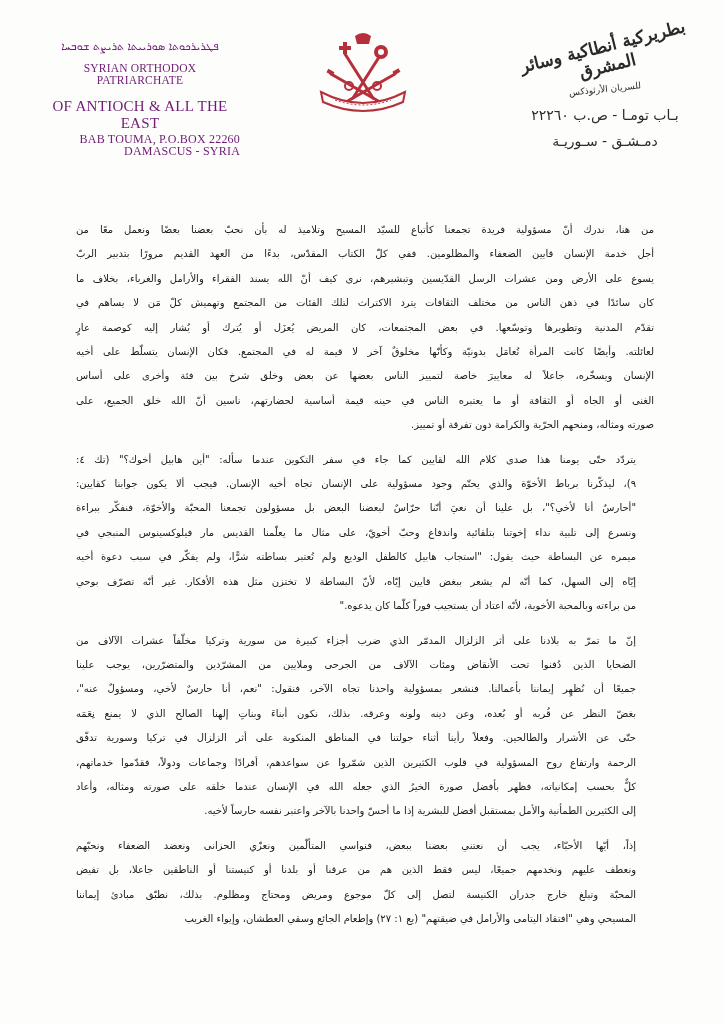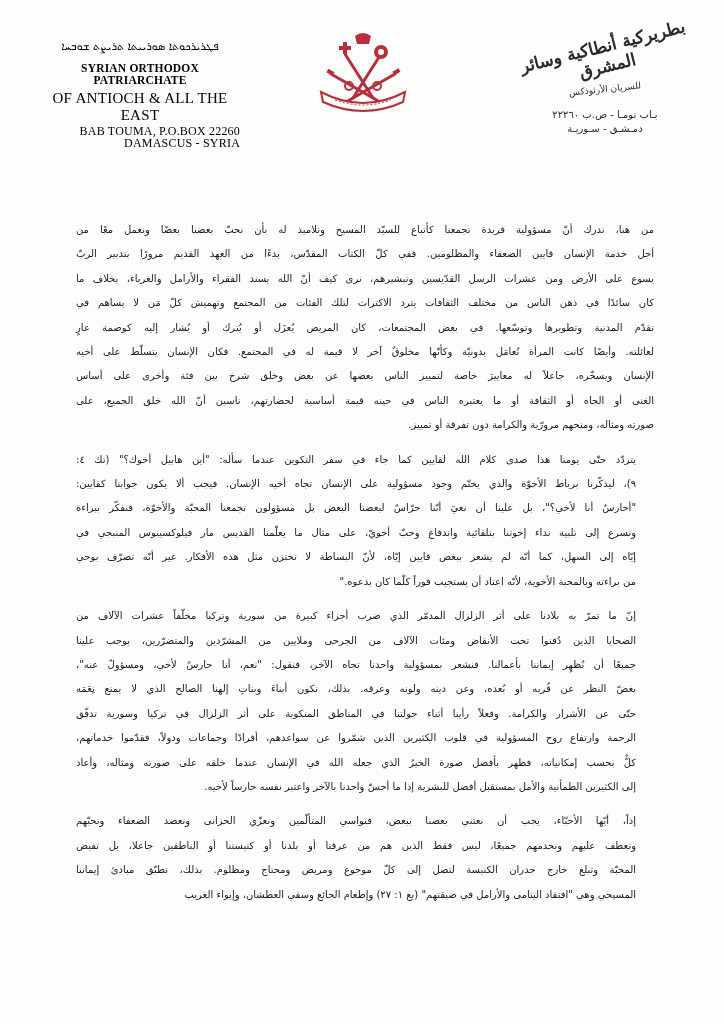--- a/index.html
+++ b/index.html
@@ -4,30 +4,30 @@
 <style>
   html, body { margin: 0; padding: 0; }
   body {
     width: 724px; height: 1024px; overflow: hidden;
     background: #fdfdfc;
     font-family: "DejaVu Sans", sans-serif;
     color: #1a1a1a;
     position: relative;
   }
   .letterhead { position: absolute; top: 0; left: 0; width: 724px; height: 150px; }
-  .lh-left { position: absolute; left: 40px; top: 40px; width: 200px; text-align: center; font-family: "Liberation Serif", serif; color: #000000; }
+  .lh-left { position: absolute; left: 40px; top: 40px; width: 200px; text-align: center; font-family: "Liberation Serif", serif; color: #701a75; }
   .lh-syriac { font-size: 11px; letter-spacing: 0.5px; margin-bottom: 9px; font-family: "DejaVu Serif", serif; }
-  .lh-title { font-size: 11.5px; font-weight: bold; letter-spacing: 0.2px; margin-bottom: 4px; }
+  .lh-title { font-size: 11.5px; font-weight: normal; letter-spacing: 0.2px; margin-bottom: 12px; }
   .lh-sub { font-size: 15px; letter-spacing: 0.3px; margin-bottom: 1px; }
   .lh-addr { font-size: 12px; letter-spacing: 0.2px; line-height: 12px; text-align: right; }
   .lh-emblem { position: absolute; left: 315px; top: 30px; width: 96px; height: 86px; }
   .lh-right { position: absolute; right: 34px; top: 28px; width: 170px; text-align: center; color: #2a2a2a; direction: rtl; }
   .lh-calli { font-family: "DejaVu Serif", serif; font-size: 17px; line-height: 20px; transform: rotate(-14deg); transform-origin: center; margin-top: 8px; font-weight: bold; letter-spacing: -1px; }
   .lh-calli-sub { font-family: "DejaVu Serif", serif; font-size: 9px; margin-top: 8px; transform: rotate(-6deg); }
-  .lh-r-addr { font-family: "DejaVu Sans", sans-serif; font-size: 10px; margin-top: 14px; line-height: 14px; letter-spacing: 1px; }
+  .lh-r-addr { font-family: "DejaVu Sans", sans-serif; font-size: 14px; margin-top: 14px; line-height: 14px; letter-spacing: 1px; }
 
   .body-text {
     position: absolute; left: 76px; top: 186px; width: 578px;
     direction: rtl; text-align: justify;
     font-family: "DejaVu Sans", sans-serif;
     font-size: 10px; line-height: 24.4px; margin-top: 32px;
   }
   .para { margin: 0 0 10px 0; text-indent: 18px; }
   .para:first-child { text-indent: 0; }
   .line { display: block; text-align-last: justify; white-space: nowrap; }
@@ -71,50 +71,51 @@
       <path d="M20 70 q28 10 56 0" stroke="#b5303a" stroke-width="1" fill="none" stroke-dasharray="2 2"></path>
       <circle cx="34" cy="56" r="4" fill="none" stroke="#b5303a" stroke-width="2"></circle>
       <circle cx="62" cy="56" r="4" fill="none" stroke="#b5303a" stroke-width="2"></circle>
     </svg>
   </div>
 
   <div class="lh-right">
     <div class="lh-calli">بطريركية أنطاكية وسائر المشرق</div>
     <div class="lh-calli-sub">للسريان الأرثوذكس</div>
     <div class="lh-r-addr">بـاب تومـا - ص.ب ٢٢٢٦٠</div>
-    <div class="lh-r-addr" style="margin-top:0">دمـشـق - سـوريـة</div>
+    <div class="lh-r-addr" style="margin-top:12px">دمـشـق - سـوريـة</div>
   </div>
 </div>
 
 <div class="body-text" id="body-text">
     <p class="para">
       <span class="line">من هنا، ندرك أنّ مسؤولية فريدة تجمعنا كأتباع للسيّد المسيح وتلاميذ له بأن نحبّ بعضنا بعضًا ونعمل معًا من</span>
       <span class="line">أجل خدمة الإنسان قايين الضعفاء والمظلومين. ففي كلّ الكتاب المقدّس، بدءًا من العهد القديم مرورًا بتدبير الربّ</span>
       <span class="line">يسوع على الأرض ومن عشرات الرسل القدّيسين وتبشيرهم، نرى كيف أنّ الله يسند الفقراء والأرامل والغرباء، بخلاف ما</span>
       <span class="line">كان سائدًا في ذهن الناس من مختلف الثقافات يترد الاكتراث لتلك الفئات من المجتمع وتهميش كلّ مَن لا يساهم في</span>
       <span class="line">تقدّم المدنية وتطويرها وتوسّعها. في بعض المجتمعات، كان المريض يُعزَل أو يُترك أو يُشار إليه كوصمة عارٍ</span>
       <span class="line">لعائلته. وأيضًا كانت المرأة تُعامَل بدونيّة وكأنّها مخلوقٌ آخر لا قيمة له في المجتمع. فكان الإنسان يتسلّط على أخيه</span>
       <span class="line">الإنسان ويسخّره، جاعلاً له معاييرَ خاصة لتمييز الناس بعضها عن بعض وخلق شرخ بين فئة وأخرى على أساس</span>
       <span class="line">الغنى أو الجاه أو الثقافة أو ما يعتبره الناس في حينه قيمة أساسية لحضارتهم، ناسين أنّ الله خلق الجميع، على</span>
-      <span class="line last">صورته ومثاله، ومنحهم مرورّية والكرامة دون تفرقة أو تمييز.</span>
+      <span class="line last">صورته ومثاله، ومنحهم الحرّية والكرامة دون تفرقة أو تمييز.</span>
     </p>
     <p class="para">
       <span class="line">يتردّد حتّى يومنا هذا صدى كلام الله لقايين كما جاء في سفر التكوين عندما سأله: "أين هابيل أخوك؟" (تك ٤:</span>
       <span class="line">٩)، ليذكّرنا برباط الأخوّة والذي يحتّم وجود مسؤولية على الإنسان تجاه أخيه الإنسان. فيجب ألا يكون جوابنا كقايين:</span>
       <span class="line">"أحارسٌ أنا لأخي؟"، بل علينا أن نعيَ أنّنا حرّاسٌ لبعضنا البعض بل مسؤولون تجمعنا المحبّة والأخوّة، فنفكّر ببراءة</span>
       <span class="line">ونسرع إلى تلبية نداء إخوتنا بتلقائية واندفاع وحبّ أخويّ، على مثال ما يعلّمنا القديس مار فيلوكسينوس المنبجي في</span>
+      <span class="line">ميمره عن البساطة حيث يقول: "استجاب هابيل كالطفل الوديع ولم تُعتبر بساطته شرًّا، ولم يفكّر في سبب دعوة أخيه</span>
       <span class="line">إيّاه إلى السهل، كما أنّه لم يشعر ببغض قايين إيّاه، لأنّ البساطة لا تختزن مثل هذه الأفكار. غير أنّه تصرّف بوحي</span>
       <span class="line last">من براءته وبالمحبة الأخوية، لأنّه اعتاد أن يستجيب فوراً كلّما كان يدعوه."</span>
     </p>
     <p class="para">
       <span class="line">إنّ ما تمرّ به بلادنا على أثر الزلزال المدمّر الذي ضرب أجزاء كبيرة من سورية وتركيا مخلّفاً عشرات الآلاف من</span>
       <span class="line">الضحايا الذين دُفنوا تحت الأنقاض ومئات الآلاف من الجرحى وملايين من المشرّدين والمتضرّرين، يوجب علينا</span>
       <span class="line">جميعًا أن نُظهِر إيماننا بأعمالنا. فنشعر بمسؤولية واحدنا تجاه الآخر، فنقول: "نعم، أنا حارسٌ لأخي، ومسؤولٌ عنه"،</span>
       <span class="line">بغضّ النظر عن قُربه أو بُعده، وعن دينه ولونه وعرقه. بذلك، نكون أبناءَ وبناتِ إلهنا الصالح الذي لا يمنع نِعَمَه</span>
-      <span class="line">حتّى عن الأشرار والكرامة. وفعلاً رأينا أثناء جولتنا في المناطق المنكوبة على أثر الزلزال في تركيا وسورية تدفّق</span>
+      <span class="line">حتّى عن الأشرار والطالحين. وفعلاً رأينا أثناء جولتنا في المناطق المنكوبة على أثر الزلزال في تركيا وسورية تدفّق</span>
       <span class="line">الرحمة وارتفاع روح المسؤولية في قلوب الكثيرين الذين شمّروا عن سواعدهم، أفرادًا وجماعات ودولاً، فقدّموا خدماتهم،</span>
       <span class="line">كلٌّ بحسب إمكانياته، فظهر بأفضل صورة الخيرُ الذي جعله الله في الإنسان عندما خلقه على صورته ومثاله، وأعاد</span>
       <span class="line last">إلى الكثيرين الطمأنية والأمل بمستقبل أفضل للبشرية إذا ما أحسّ واحدنا بالآخر واعتبر نفسه حارساً لأخيه.</span>
     </p>
     <p class="para">
       <span class="line">إذاً، أيّها الأحبّاء، يجب أن نعتني بعضنا ببعض، فنواسي المتألّمين ونعزّي الحزانى ونعضد الضعفاء ونحبّهم</span>
       <span class="line">ونعطف عليهم ونخدمهم جميعًا، ليس فقط الذين هم من عرقنا أو بلدنا أو كنيستنا أو الناطقين جاعلا، بل تفيض</span>
       <span class="line">المحبّة وتبلغ خارج جدران الكنيسة لتصل إلى كلّ موجوع ومريض ومحتاج ومظلوم. بذلك، نطبّق مبادئ إيماننا</span>
       <span class="line last">المسيحي وهي "افتقاد اليتامى والأرامل في ضيقتهم" (يع ١: ٢٧) وإطعام الجائع وسقي العطشان، وإيواء الغريب</span>
     </p>

